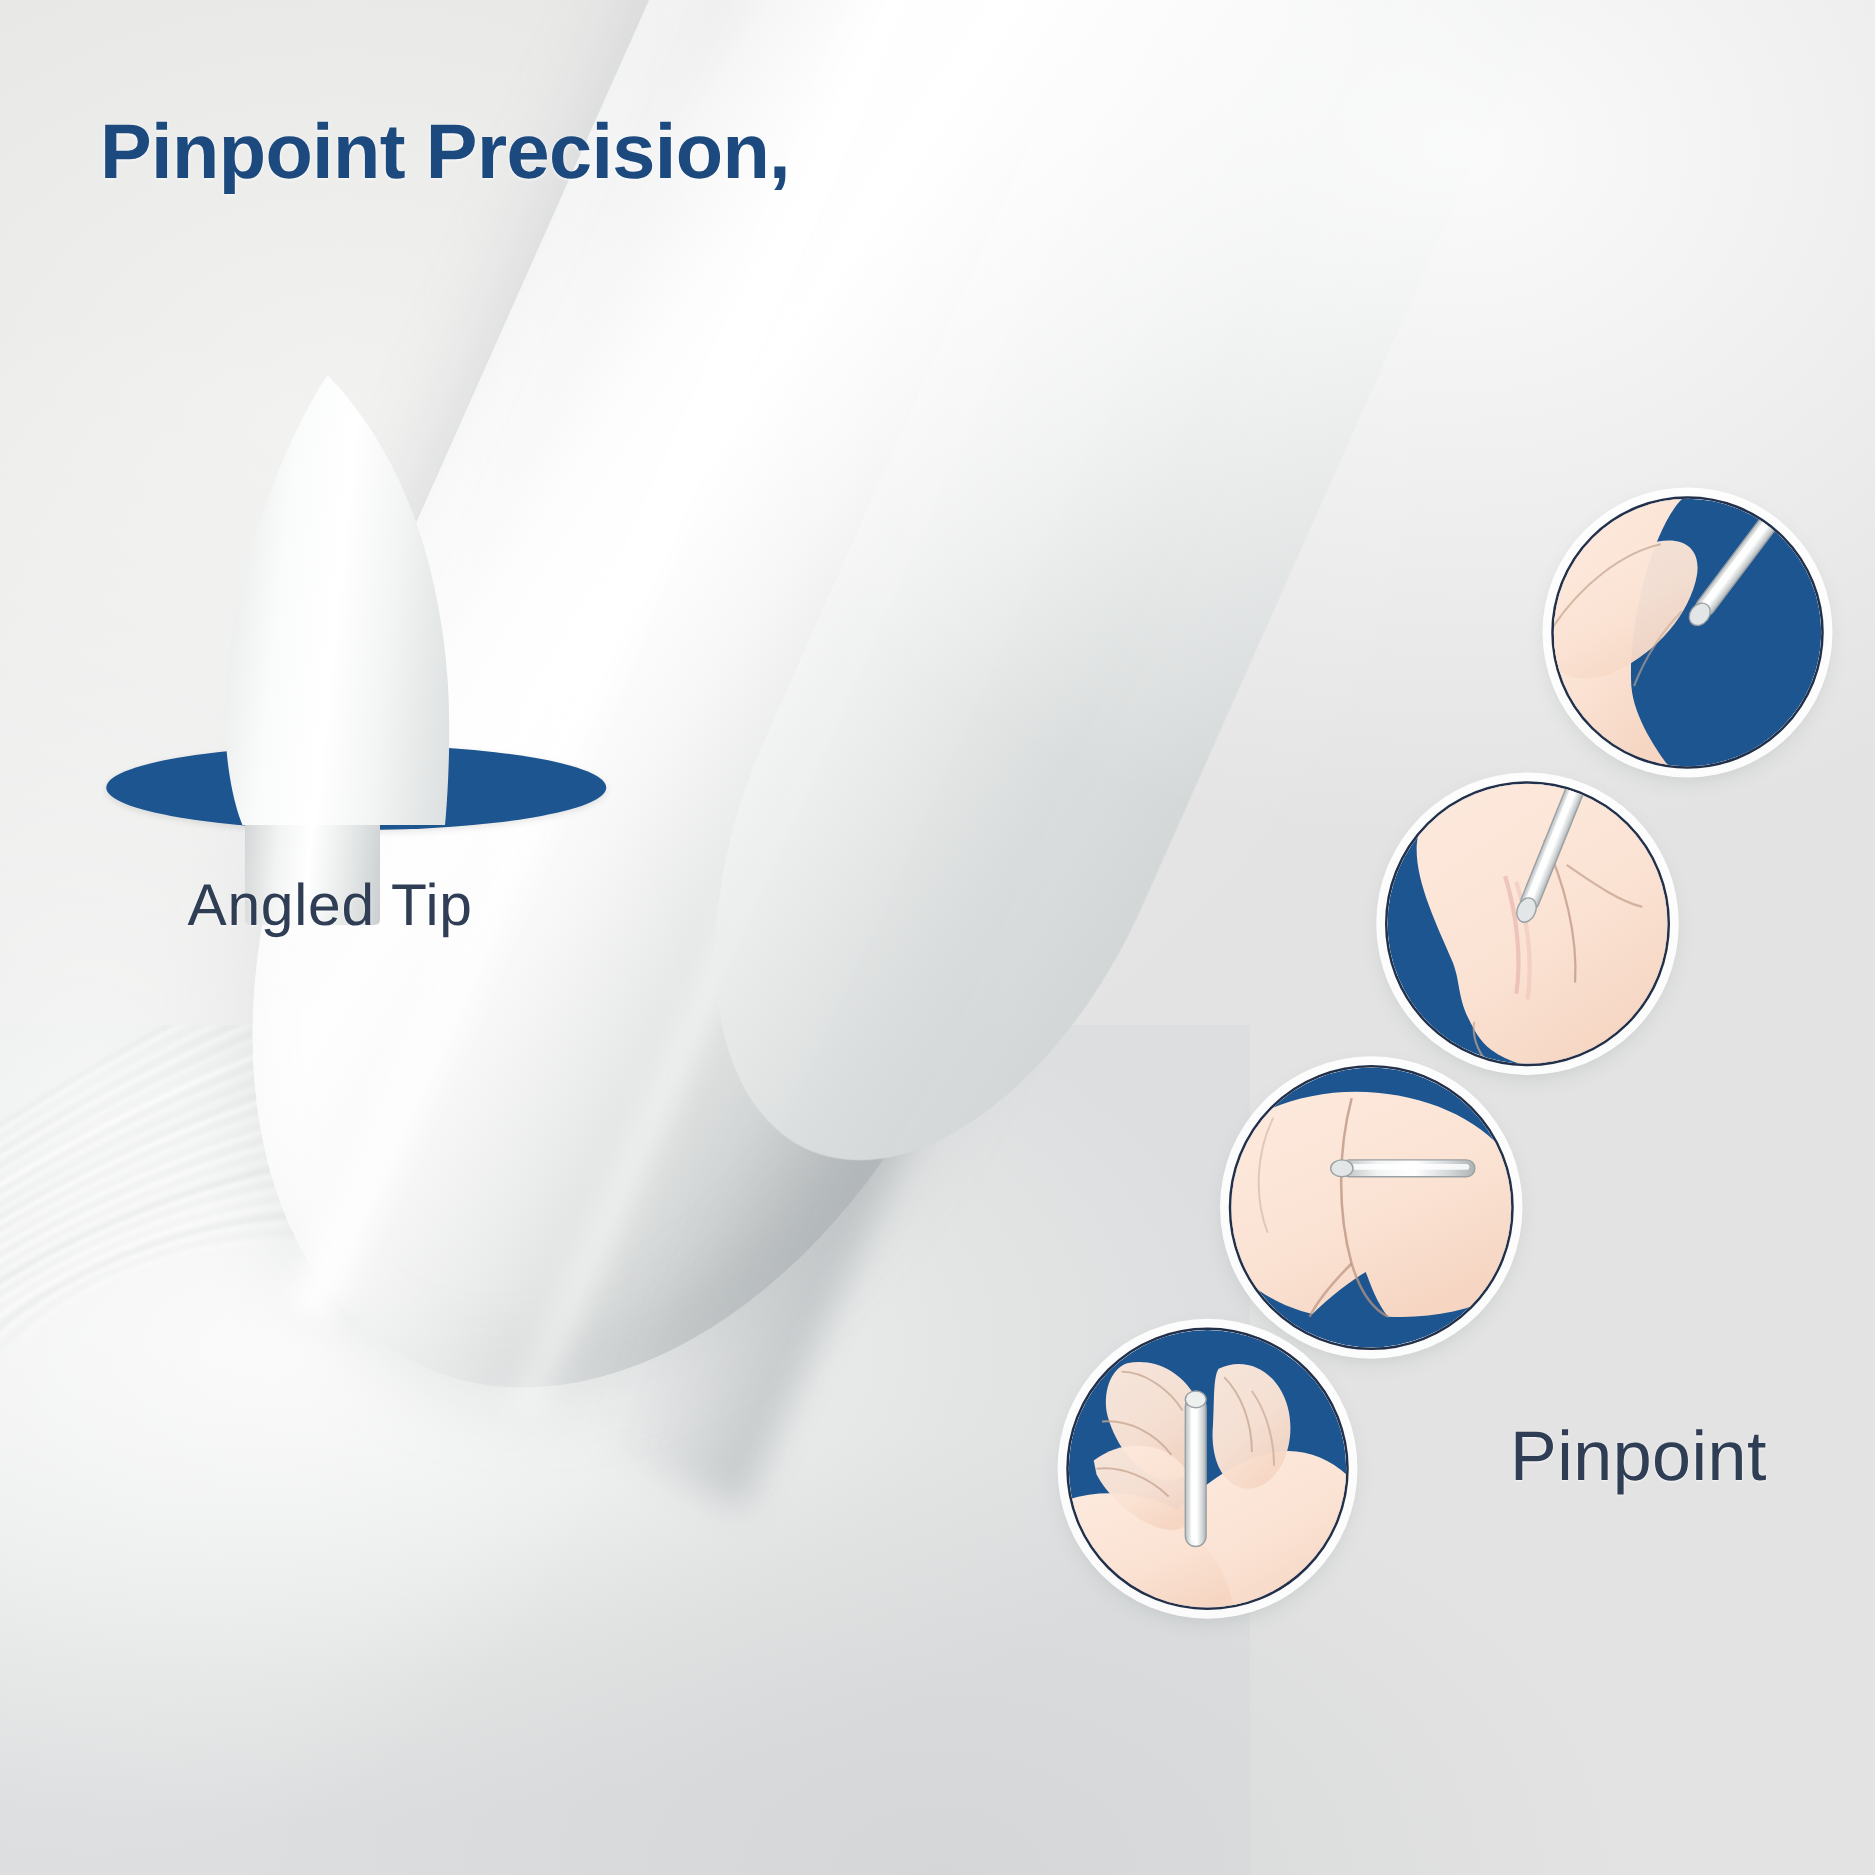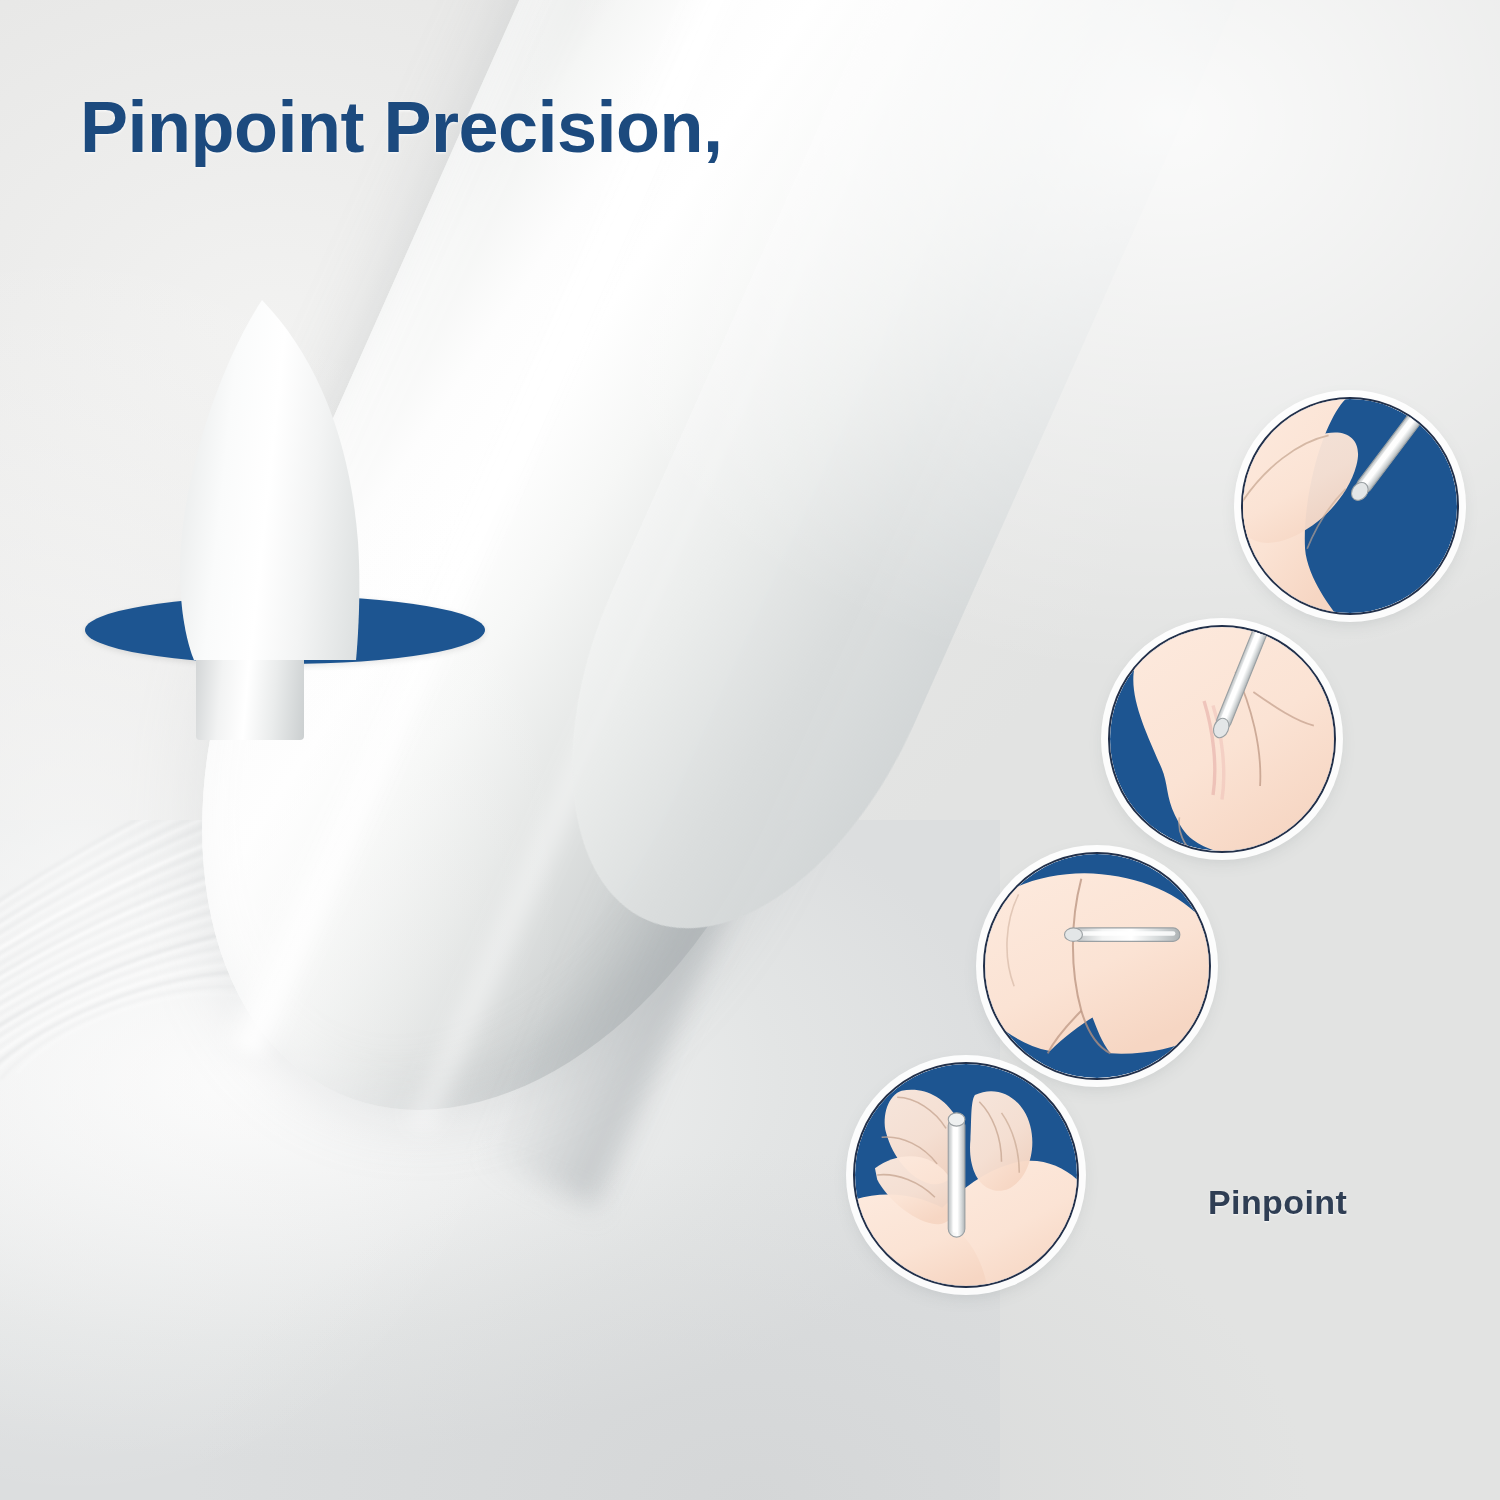--- a/index.html
+++ b/index.html
@@ -150,41 +150,41 @@
     position:absolute; inset:0;
     background:
       radial-gradient(ellipse 760px 380px at 36% 34%, #fbfbfb 0%, #eeefef 38%, #e3e5e5 70%, #dcdedf 100%);
   }
 
   
   .headline {
     position:absolute; left:80px; top:86px;
     width:880px;
     color:var(--navy);
-    font-size:72px;
+    font-size:62px;
     font-weight:bold;
     line-height:1.16;
     letter-spacing:-.5px;
     text-shadow:0 1px 3px rgba(255,255,255,.85);
   }
   .headline .l2 { display:block; }
 
   
   .label-angled {
     position:absolute; left:150px; top:696px;
     font-size:47px;
     font-weight:400;
     color:var(--slate);
     letter-spacing:.6px;
     text-shadow:0 1px 2px rgba(255,255,255,.8);
   }
   .label-pinpoint {
-    position:absolute; left:1208px; top:1180px;
-    font-size:34px;
-    font-weight:700;
+    position:absolute; left:1208px; top:1128px;
+    font-size:56px;
+    font-weight:400;
     color:var(--slate);
     line-height:1.32;
     letter-spacing:.4px;
     text-shadow:0 1px 2px rgba(255,255,255,.8);
   }
   .label-pinpoint span { display:block; }
 
   
   .icon-circle {
     position:absolute;
@@ -264,20 +264,21 @@
   <div class="tip-stem"></div>
   <div class="tip-wrap">
     <div class="tip-shape"></div>
     <div class="tip-hl"></div>
   </div>
 
   <div class="headline">
     <span>Pinpoint Precision,</span>
   </div>
 
+  <div class="label-angled">Angled Tip</div>
   <div class="label-pinpoint">
     <span>Pinpoint</span>
   </div>
 
   <div id="icons-root">
       <div class="icon-circle" style="left:1241px;top:397px;width:218px;height:218px;">
                <svg viewBox="0 0 200 200" preserveAspectRatio="xMidYMid slice">
 
     <defs>
       <linearGradient id="mg1" x1="0" y1="0" x2="1" y2="0">

